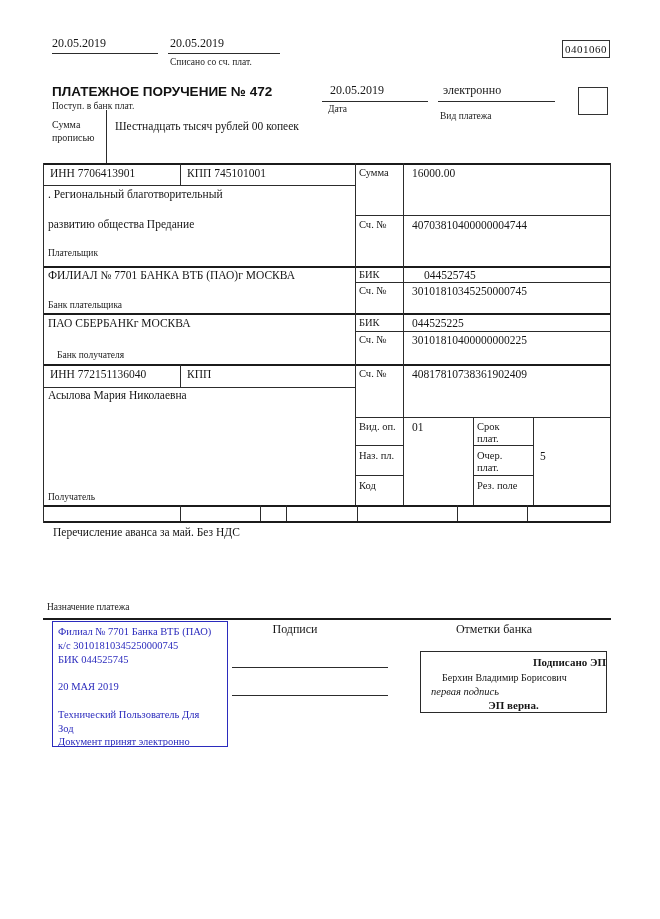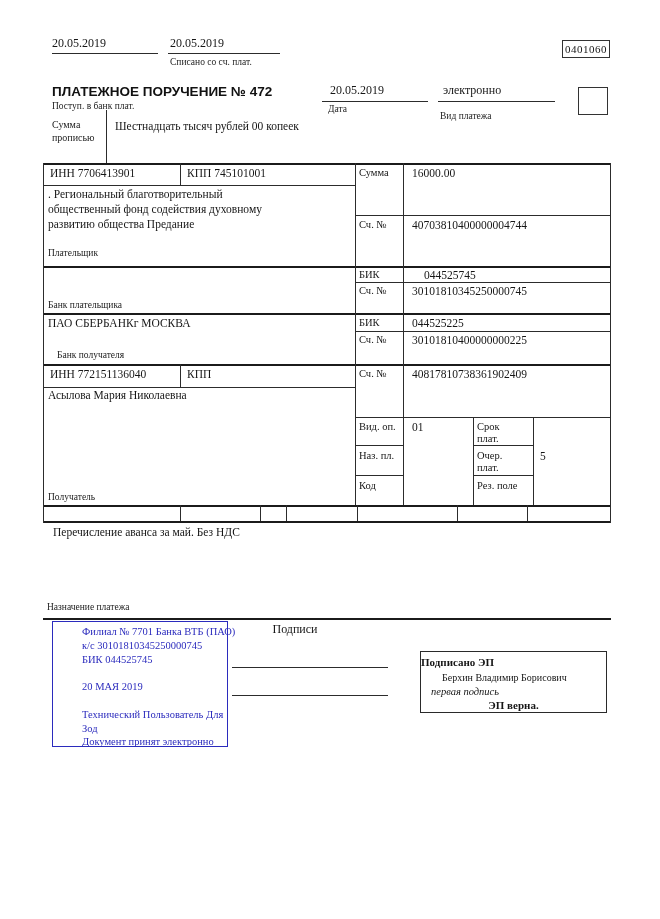--- a/index.html
+++ b/index.html
@@ -18,23 +18,23 @@
     position:absolute; font-family:"Liberation Sans","DejaVu Sans",sans-serif;
     font-weight:bold; font-size:13.5px; white-space:nowrap; color:#111;
   }
   .box { position:absolute; border:1px solid #2a2a2a; background:transparent; }
   .code-box { left:562px; top:40px; width:46px; height:16px; border:1px solid #333;
     text-align:center; font-size:11px; line-height:16px; letter-spacing:0.5px; }
   .chk { left:578px; top:87px; width:28px; height:26px; border:1px solid #333; }
   .wrap { white-space:normal; }
   .stamp { left:52px; top:621px; width:174px; height:124px; border:1px solid #2b2bbd; }
   .stamp-line { position:relative; padding-left:5px; height:13.8px; font-size:10.5px;
-    line-height:13.8px; color:#2b2bbd; white-space:nowrap;margin-left:24px; }
+    line-height:13.8px; color:#2b2bbd; white-space:nowrap; }
   .ep-box { left:420px; top:651px; width:185px; height:60px; border:1px solid #2a2a2a; }
-  .ep-title { position:absolute; left:0; top:4px; width:100%; text-align:left;
+  .ep-title { position:absolute; left:0; top:4px; width:100%; text-align:right;
     font-weight:bold; font-size:11px; }
   .ep-name { position:absolute; left:21px; top:20px; font-size:10px; white-space:nowrap; }
   .ep-kind { position:absolute; left:10px; top:34px; font-size:10.5px; font-style:italic; white-space:nowrap; }
   .ep-verdict { position:absolute; left:0; top:47px; width:100%; text-align:center;
     font-weight:bold; font-size:11px; }
   .sig-hdr { position:absolute; font-size:12px; white-space:nowrap; }
 </style>
 </head>
 <body>
 
@@ -97,26 +97,26 @@
   <div class="vl" style="left:286px; top:505px; height:16px;"></div>
   <div class="vl" style="left:357px; top:505px; height:16px;"></div>
   <div class="vl" style="left:457px; top:505px; height:16px;"></div>
   <div class="vl" style="left:527px; top:505px; height:16px;"></div>
 
   <div class="t" style="left:50px; top:167px;">ИНН 7706413901</div>
   <div class="t" style="left:187px; top:167px;">КПП 745101001</div>
   <div class="mid" style="left:359px; top:167px;">Сумма</div>
   <div class="t" style="left:412px; top:167px;">16000.00</div>
   <div class="t" style="left:48px; top:188px;">. Региональный благотворительный</div>
-  <div class="t" style="left:48px; top:203px;">общественный фонд содействия духовному</div>
   <div class="t" style="left:48px; top:218px;">развитию общества Предание</div>
   <div class="mid" style="left:359px; top:219px;">Сч. №</div>
   <div class="t" style="left:412px; top:219px;">40703810400000004744</div>
   <div class="lbl" style="left:48px; top:248px;">Плательщик</div>
 
+  <div class="t" style="left:48px; top:269px;">ФИЛИАЛ № 7701 БАНКА ВТБ (ПАО)г МОСКВА</div>
   <div class="mid" style="left:359px; top:269px;">БИК</div>
   <div class="t" style="left:424px; top:269px;">044525745</div>
   <div class="mid" style="left:359px; top:285px;">Сч. №</div>
   <div class="t" style="left:412px; top:285px;">30101810345250000745</div>
   <div class="lbl" style="left:48px; top:300px;">Банк плательщика</div>
 
   <div class="t" style="left:48px; top:317px;">ПАО СБЕРБАНКг МОСКВА</div>
   <div class="mid" style="left:359px; top:317px;">БИК</div>
   <div class="t" style="left:412px; top:317px;">044525225</div>
   <div class="mid" style="left:359px; top:334px;">Сч. №</div>
@@ -137,20 +137,21 @@
   <div class="t" style="left:540px; top:450px;">5</div>
   <div class="mid" style="left:359px; top:480px; white-space:nowrap;">Код</div>
   <div class="mid" style="left:477px; top:480px; white-space:nowrap;">Рез. поле</div>
   <div class="lbl" style="left:48px; top:492px;">Получатель</div>
 
   <div class="t" style="left:53px; top:526px;">Перечисление аванса за май. Без НДС</div>
   <div class="lbl" style="left:47px; top:602px;">Назначение платежа</div>
   <div class="hl thick" style="left:43px; top:618px; width:568px;"></div>
 
   <div class="sig-hdr" style="left:230px; top:622px; width:130px; text-align:center;">Подписи</div>
+  <div class="sig-hdr" style="left:400px; top:622px; width:188px; text-align:center;">Отметки банка</div>
 
   <div class="hl" style="left:232px; top:667px; width:156px;"></div>
   <div class="hl" style="left:232px; top:695px; width:156px;"></div>
 
   <div class="box stamp">
     <div style="padding-top:3px;">
       <div class="stamp-line">Филиал № 7701 Банка ВТБ (ПАО)</div>
       <div class="stamp-line">к/с 30101810345250000745</div>
       <div class="stamp-line">БИК 044525745</div>
       <div class="stamp-line"></div>

